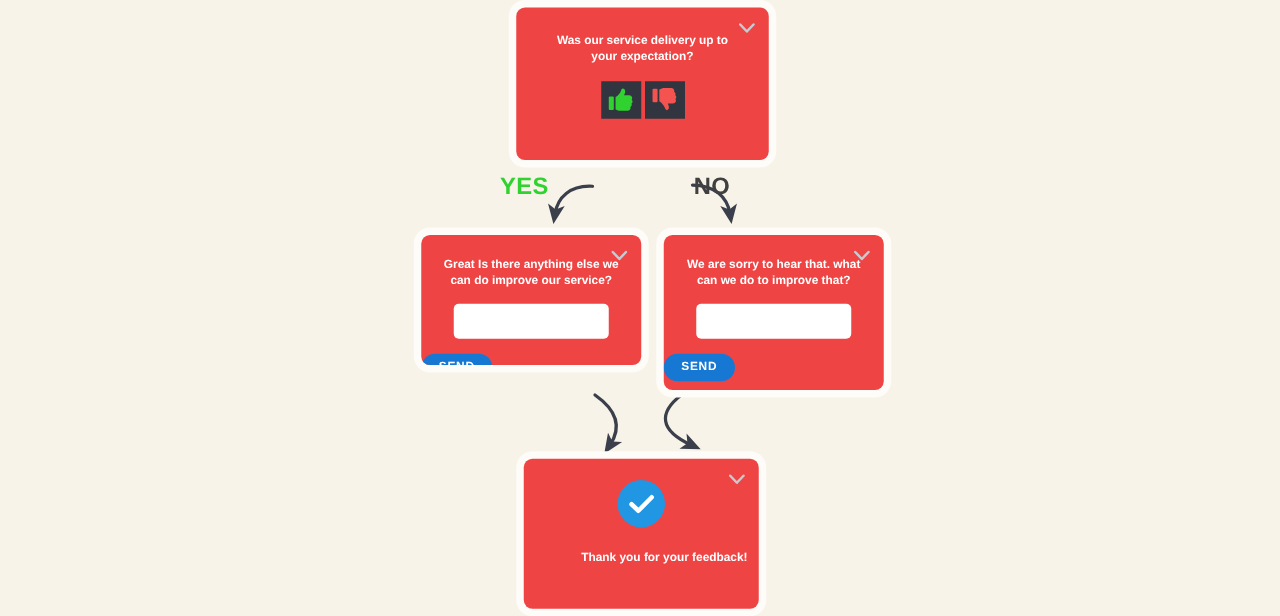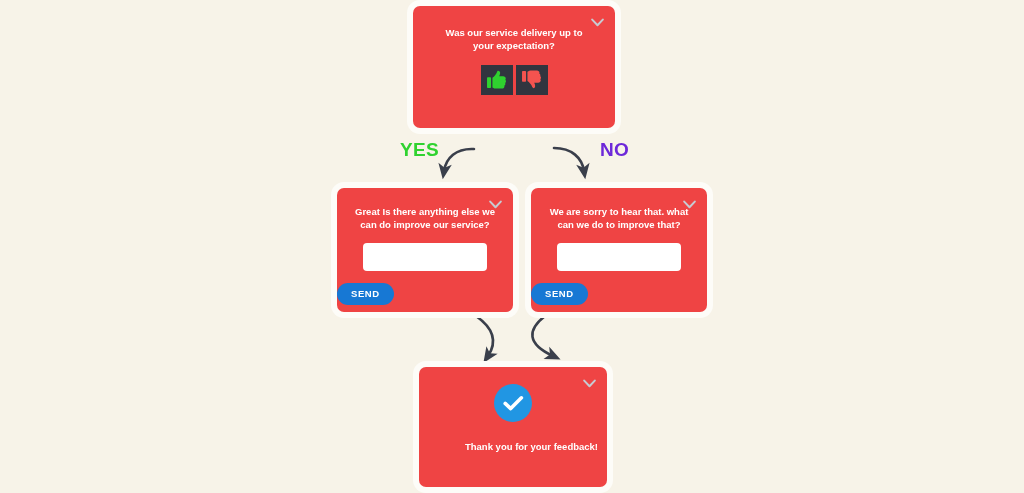--- a/index.html
+++ b/index.html
@@ -92,31 +92,31 @@
     letter-spacing: 0.3px;
     font-family: "Liberation Sans", sans-serif;
     text-align: center;
   }
   #label-yes {
     left: 400px;
     top: 139px;
     color: #2fd22f;
   }
   #label-no {
-    left: 600px;
+    left: 555px;
     top: 139px;
-    color: #6d28d9;
+    color: #404040;
   }
 
   
   #card-yes {
     left: 337px;
     top: 188px;
     width: 176px;
-    height: 124px;
+    height: 104px;
   }
   #card-no {
     left: 531px;
     top: 188px;
     width: 176px;
     height: 124px;
   }
   .card-mid .card-question {
     margin-top: 18px;
     padding: 0 14px;

